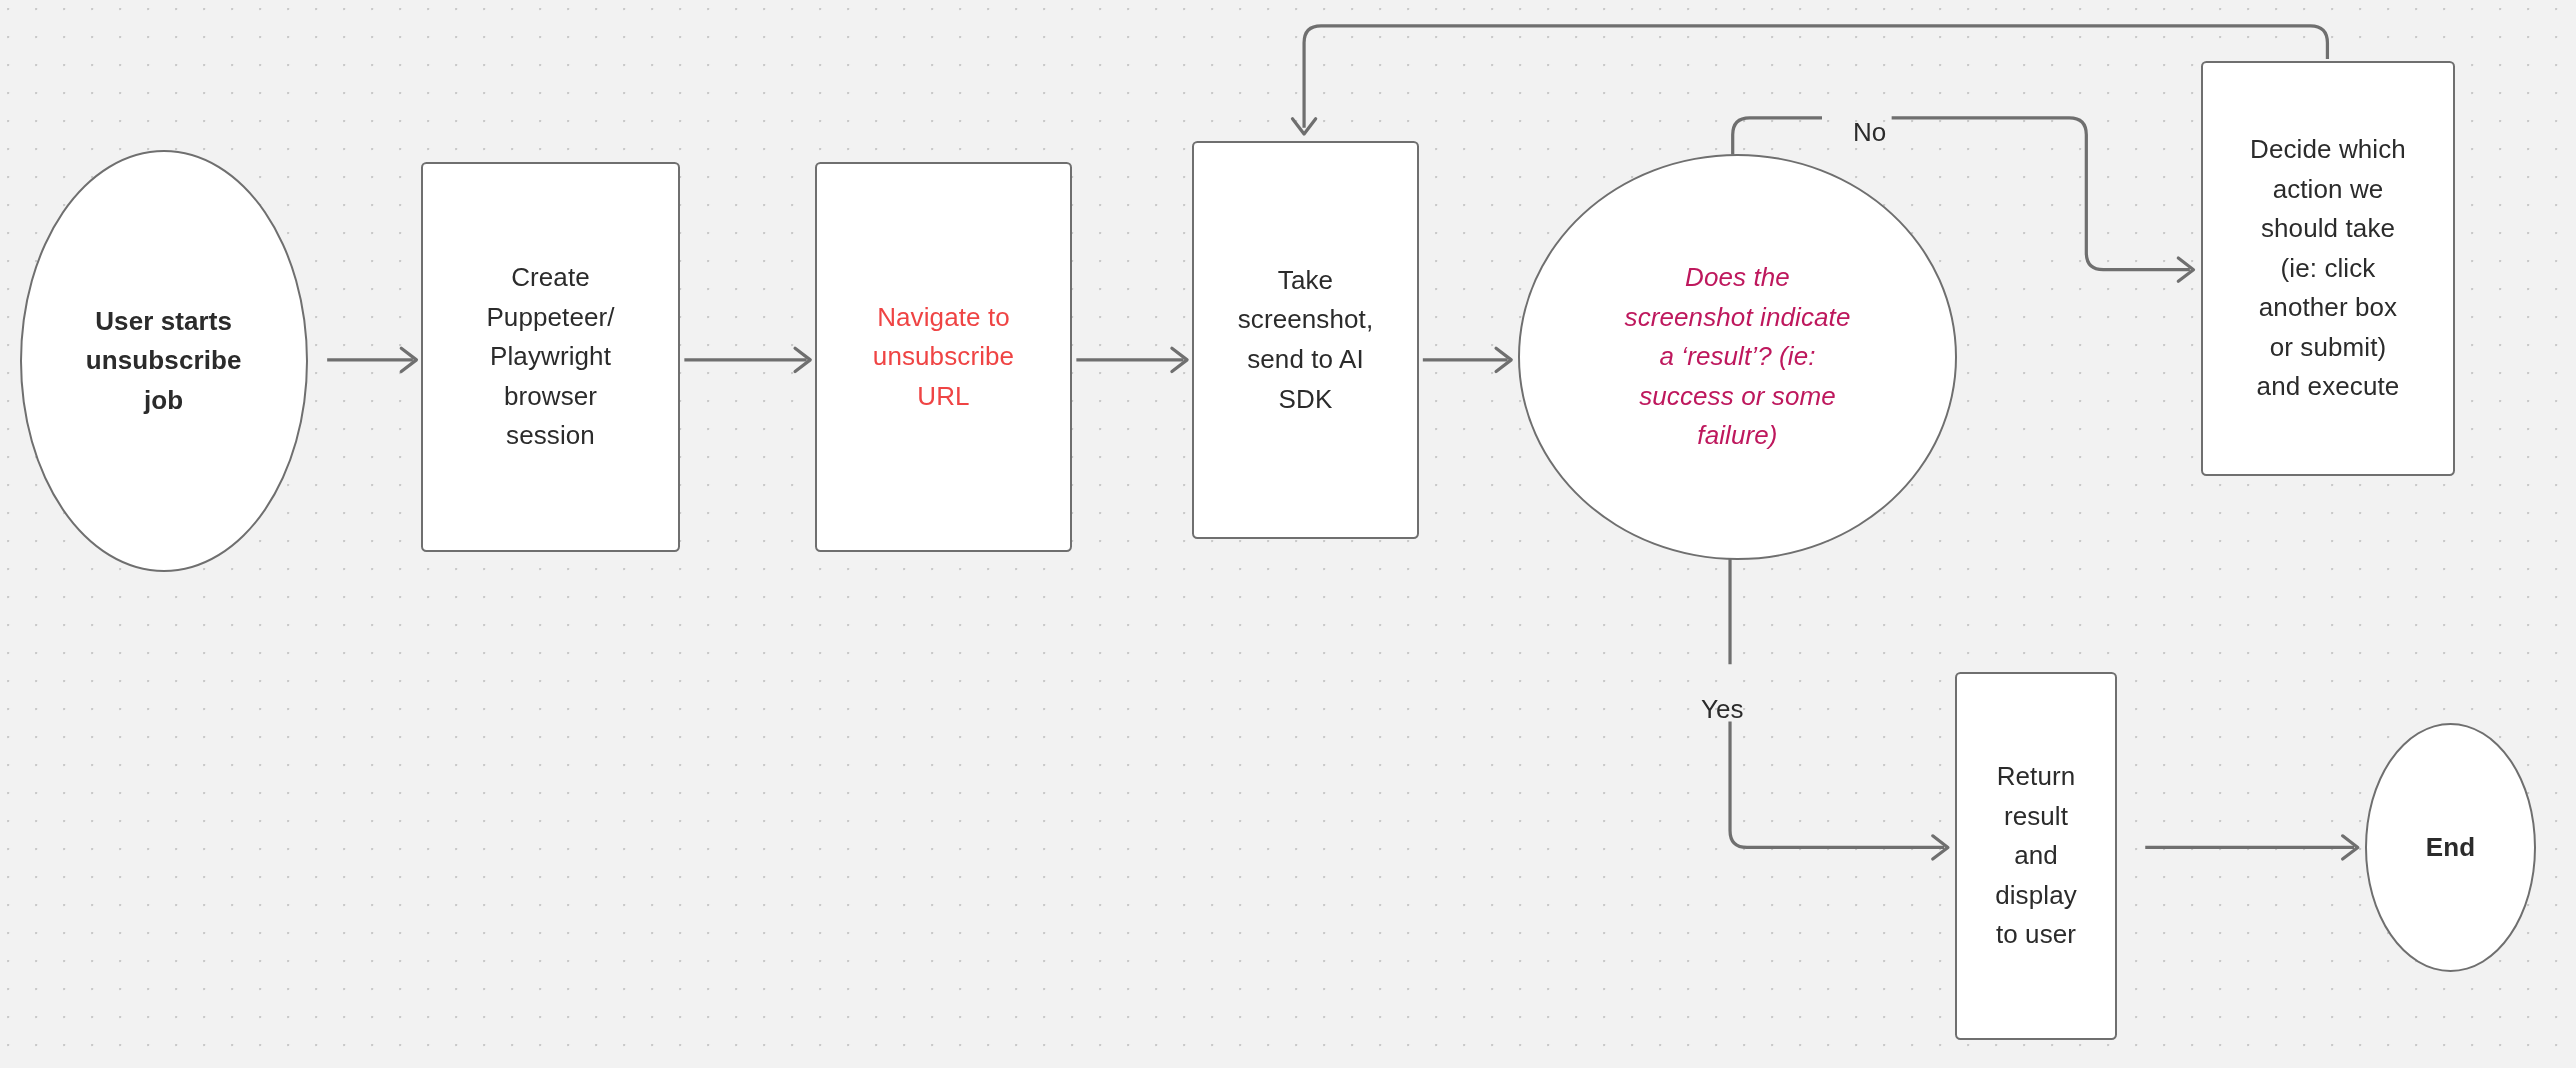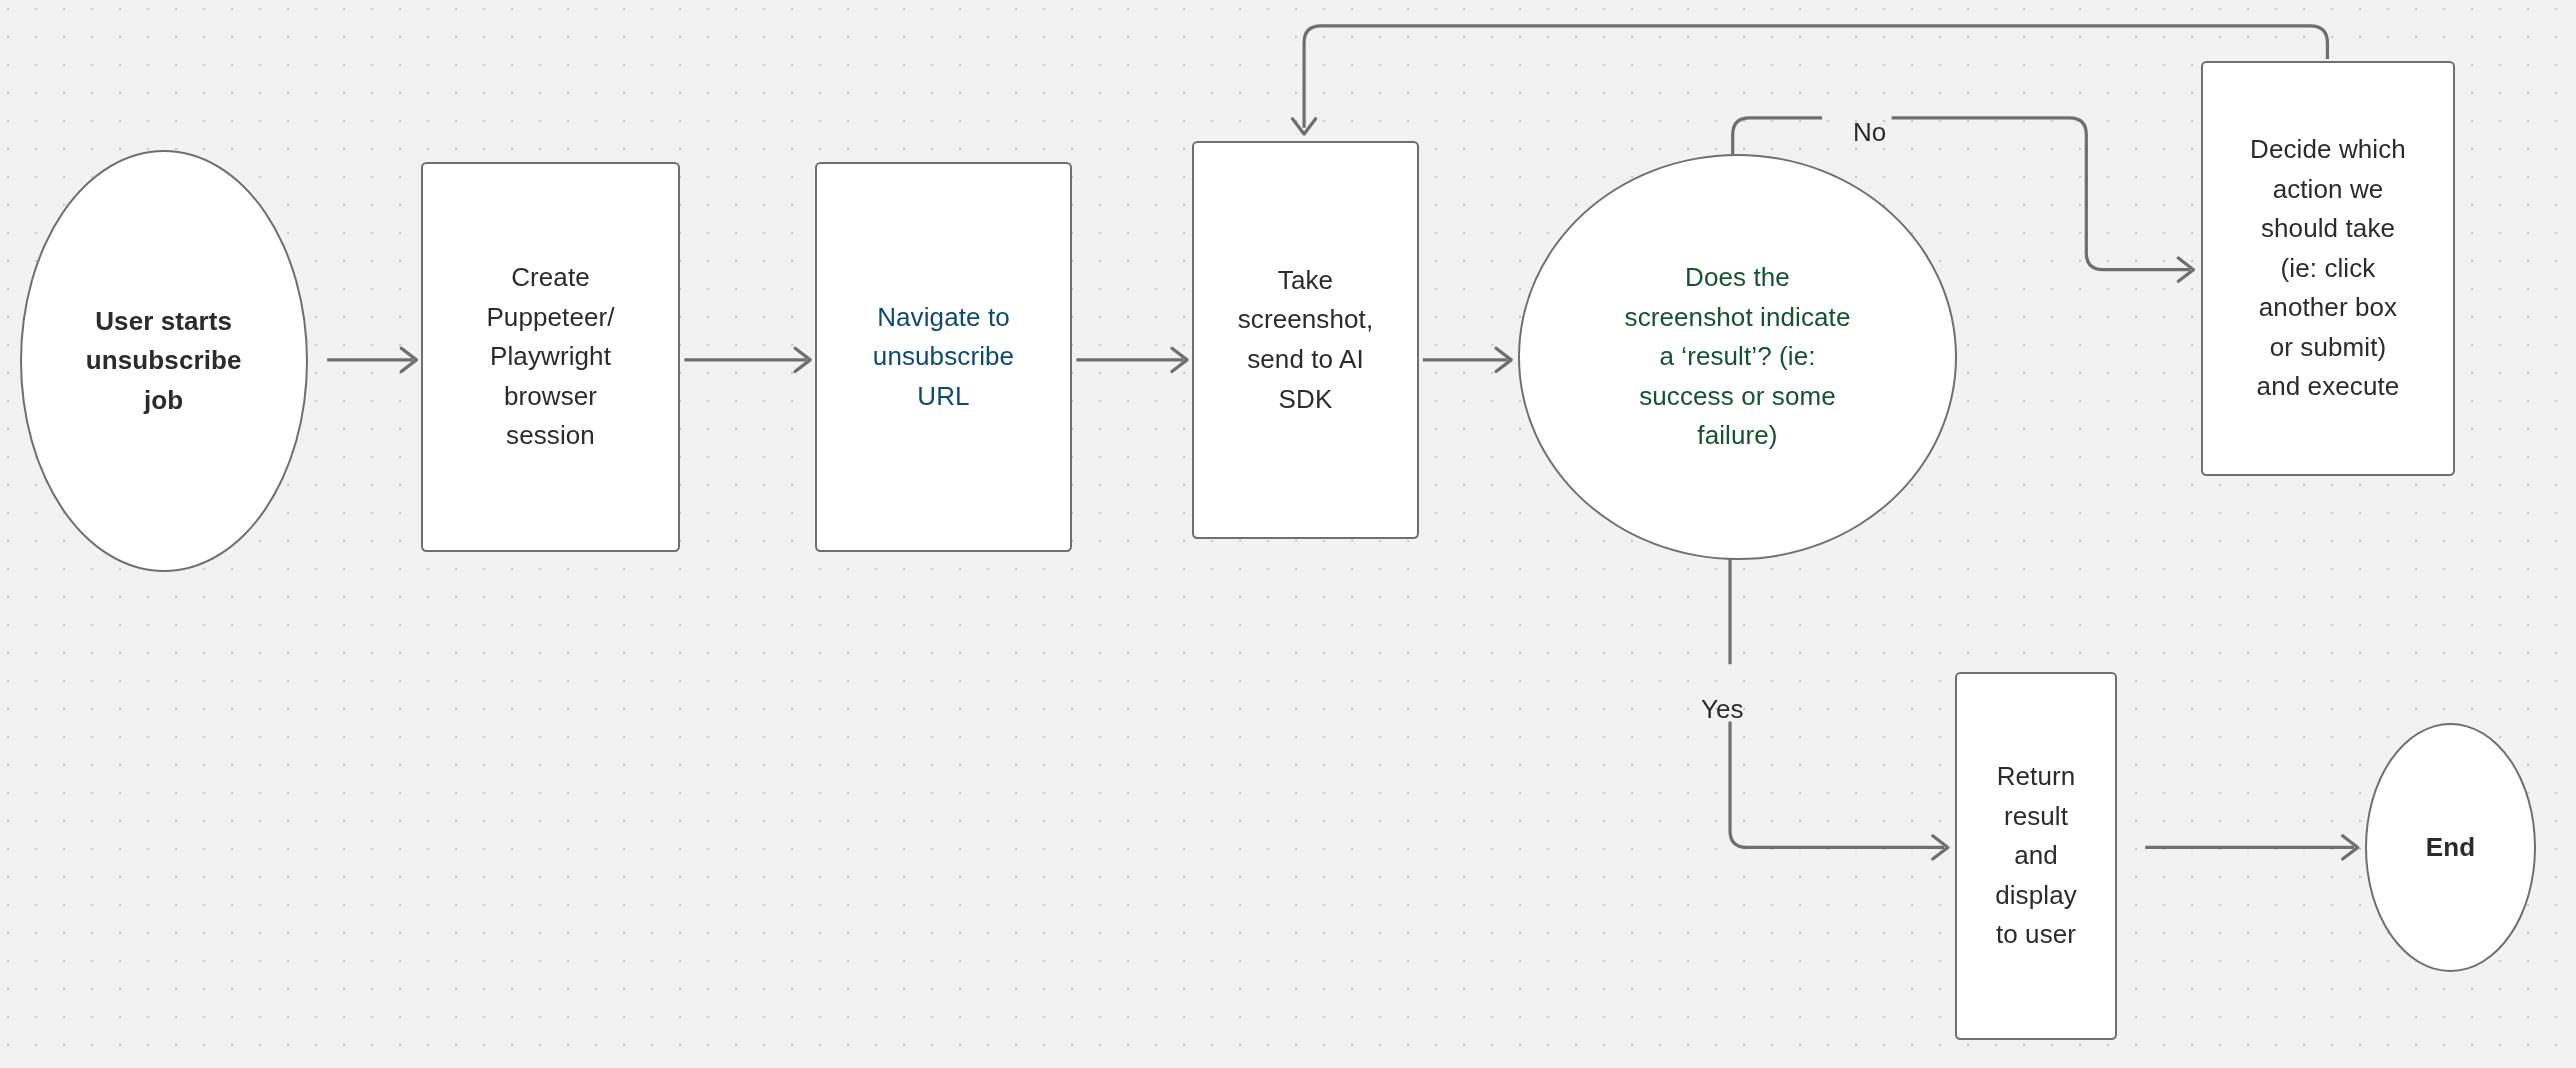--- a/index.html
+++ b/index.html
@@ -124,32 +124,32 @@
 job</span>
       </div>
       <div class="node node-box f-process" style="left: 421px; top: 162px; width: 259px; height: 390px; border-color: rgb(111, 111, 111); background: rgb(255, 255, 255);">
         <span class="node-label" style="color: rgb(43, 43, 43);">Create
 Puppeteer/
 Playwright
 browser
 session</span>
       </div>
       <div class="node node-box f-process" style="left: 815px; top: 162px; width: 257px; height: 390px; border-color: rgb(111, 111, 111); background: rgb(255, 255, 255);">
-        <span class="node-label" style="color: #0c4a6e;">Navigate to
+        <span class="node-label" style="color: #ef4444;">Navigate to
 unsubscribe
 URL</span>
       </div>
       <div class="node node-box f-process" style="left: 1192px; top: 141px; width: 227px; height: 398px; border-color: rgb(111, 111, 111); background: rgb(255, 255, 255);">
         <span class="node-label" style="color: rgb(43, 43, 43);">Take
 screenshot,
 send to AI
 SDK</span>
       </div>
       <div class="node node-ellipse f-decision" style="left: 1518px; top: 154px; width: 439px; height: 406px; border-color: rgb(111, 111, 111); background: rgb(255, 255, 255);">
-        <span class="node-label" style="color: #14532d;">Does the
+        <span class="node-label" style="color: #be185d; font-style: italic;">Does the
 screenshot indicate
 a ‘result’? (ie:
 success or some
 failure)</span>
       </div>
       <div class="node node-box f-process" style="left: 2201px; top: 61px; width: 254px; height: 415px; border-color: rgb(111, 111, 111); background: rgb(255, 255, 255);">
         <span class="node-label" style="color: rgb(43, 43, 43);">Decide which
 action we
 should take
 (ie: click

